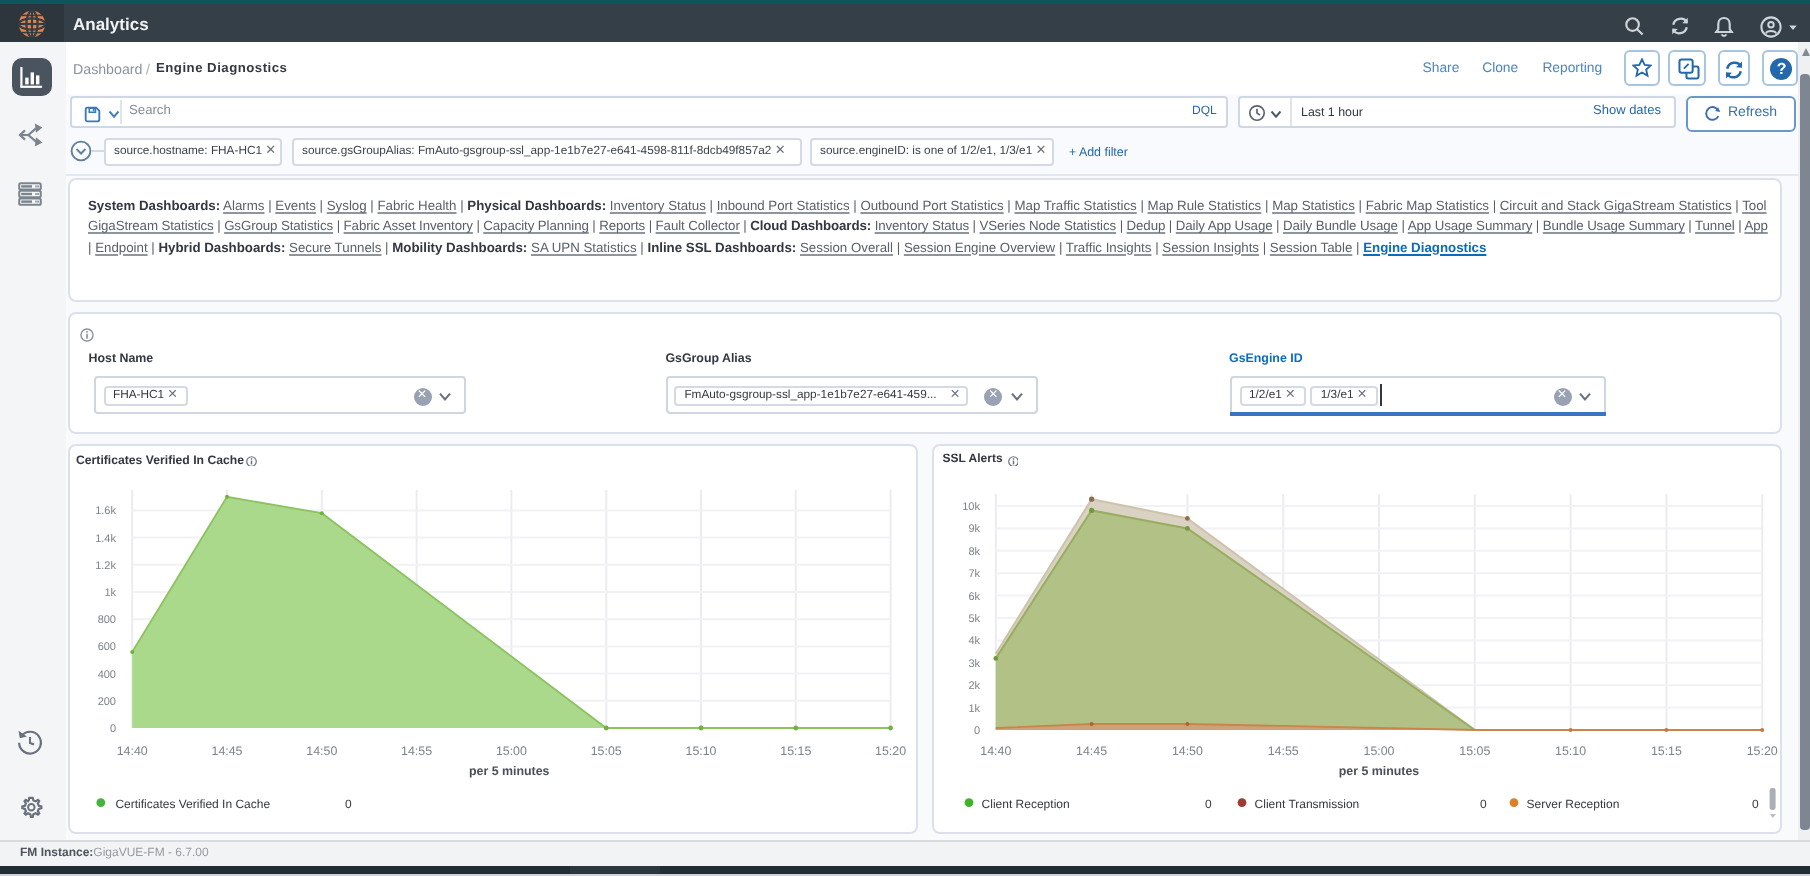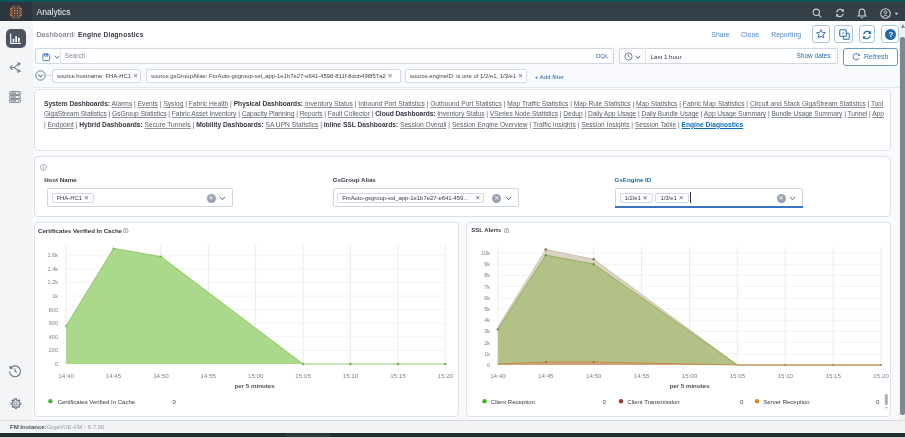--- a/index.html
+++ b/index.html
@@ -22,21 +22,21 @@
     <circle cx="7" cy="7" r="6.6" fill="#e0854e"></circle>
     <g stroke="#333d45" stroke-width="1.1" fill="none">
       <ellipse cx="7" cy="7" rx="6.6" ry="2.8"></ellipse>
       <ellipse cx="7" cy="7" rx="2.8" ry="6.6"></ellipse>
       <line x1="0.4" y1="7" x2="13.6" y2="7"></line>
       <line x1="7" y1="0.4" x2="7" y2="13.6"></line>
       <line x1="1.9" y1="2.7" x2="12.1" y2="2.7" stroke-width="0.8"></line>
       <line x1="1.9" y1="11.3" x2="12.1" y2="11.3" stroke-width="0.8"></line>
     </g>
   </svg>
-  <div class="abs" style="left:36.5px;top:7px;font-size:8.5px;font-weight:400;color:#f0f2f4;">Analytics</div>
+  <div class="abs" style="left:36.5px;top:7px;font-size:8.5px;font-weight:700;color:#f0f2f4;">Analytics</div>
   <svg class="abs" style="left:812px;top:8px;" width="10" height="10" viewBox="0 0 14 14">
     <circle cx="6" cy="6" r="4.4" fill="none" stroke="#cdd4da" stroke-width="1.5"></circle>
     <line x1="9.2" y1="9.2" x2="13" y2="13" stroke="#cdd4da" stroke-width="1.5"></line>
   </svg>
   <svg class="abs" style="left:835px;top:8px;" width="10" height="10" viewBox="0 0 16 16">
     <path d="M13.7 5.2 A6 6 0 0 0 2.6 7" fill="none" stroke="#cdd4da" stroke-width="1.8"></path>
     <path d="M2.3 10.8 A6 6 0 0 0 13.4 9" fill="none" stroke="#cdd4da" stroke-width="1.8"></path>
     <path d="M14.2 1.4 L14.2 6 L9.8 5.7 Z" fill="#cdd4da"></path>
     <path d="M1.8 14.6 L1.8 10 L6.2 10.3 Z" fill="#cdd4da"></path>
   </svg>
@@ -95,21 +95,21 @@
     <path d="M9 5.8 L9 9.6 L11.6 10.6" fill="none" stroke="#69707d" stroke-width="1.3"></path>
   </svg>
 
   <svg class="abs" style="left:8.5px;top:376px;" width="13" height="13" viewBox="0 0 24 24">
     <path fill="none" stroke="#69707d" stroke-width="2" d="M12 3.5 L13.6 3.5 L14.2 5.9 L16.3 6.8 L18.4 5.5 L19.6 6.7 L18.3 8.8 L19.2 10.9 L21.6 11.5 L21.6 13.1 L19.2 13.7 L18.3 15.8 L19.6 17.9 L18.4 19.1 L16.3 17.8 L14.2 18.7 L13.6 21.1 L12 21.1 L11.4 18.7 L9.3 17.8 L7.2 19.1 L6 17.9 L7.3 15.8 L6.4 13.7 L4 13.1 L4 11.5 L6.4 10.9 L7.3 8.8 L6 6.7 L7.2 5.5 L9.3 6.8 L9.9 5.9 L10.4 3.5 Z"></path>
     <circle cx="12.3" cy="12.3" r="3" fill="none" stroke="#69707d" stroke-width="1.8"></circle>
   </svg>
 </div>
 
 <div class="abs" style="left:33px;top:21px;width:872px;height:26px;background:#fff;">
-  <div class="abs" style="left:3.5px;top:9.5px;font-size:7.1px;color:#8b919c;font-weight:bold;">Dashboard</div>
+  <div class="abs" style="left:3.5px;top:9.5px;font-size:7.1px;color:#8b919c;">Dashboard</div>
   <div class="abs" style="left:40px;top:9.5px;font-size:7.1px;color:#aab0b8;">/</div>
   <div class="abs" style="left:45px;top:9.8px;font-size:6.6px;font-weight:700;color:#343741;letter-spacing:0.25px;">Engine Diagnostics</div>
   <div class="abs" style="left:678.3px;top:10px;font-size:6.9px;color:#4b86c2;">Share</div>
   <div class="abs" style="left:708.1px;top:10px;font-size:6.9px;color:#4b86c2;">Clone</div>
   <div class="abs" style="left:738.2px;top:10px;font-size:6.9px;color:#4b86c2;">Reporting</div>
   <div class="abs" style="left:778.6px;top:4px;width:18px;height:17.6px;border:1px solid #a7c4e2;border-radius:3px;background:#fff;">
     <svg style="margin:3px 0 0 3.5px;" width="10" height="10" viewBox="0 0 12 12">
       <path d="M6 0.8 L7.6 4.1 L11.2 4.5 L8.5 6.9 L9.3 10.6 L6 8.7 L2.7 10.6 L3.5 6.9 L0.8 4.5 L4.4 4.1 Z" fill="none" stroke="#2268ad" stroke-width="1.1"></path>
     </svg>
   </div>

